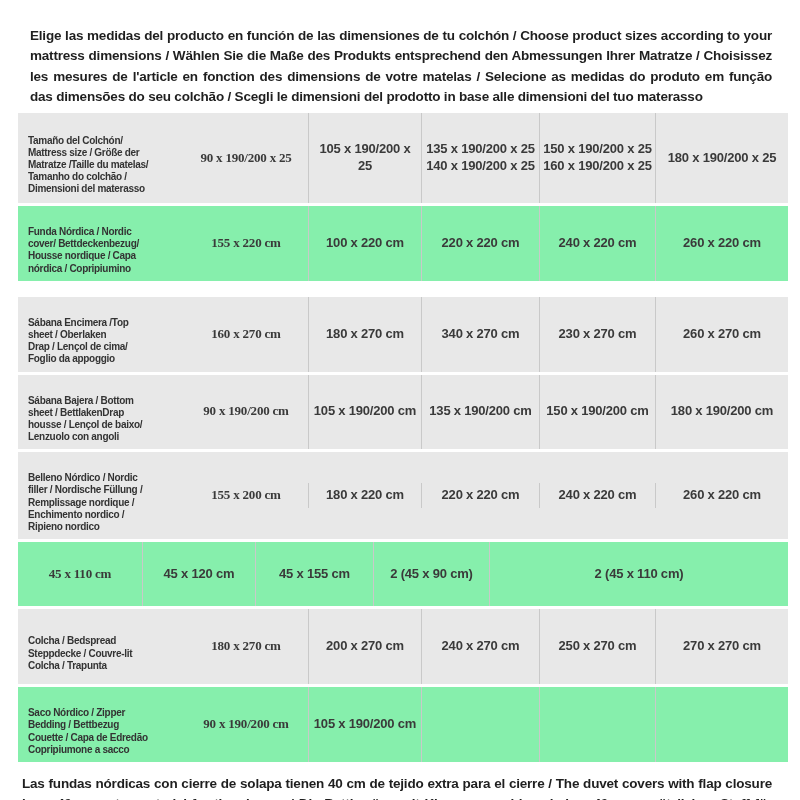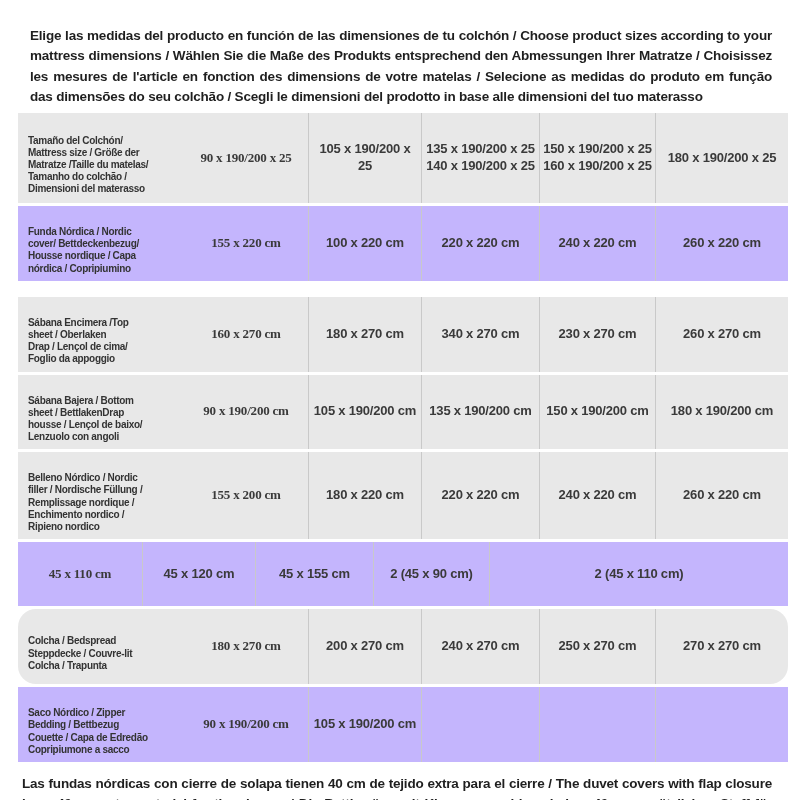--- a/index.html
+++ b/index.html
@@ -25,28 +25,28 @@
 
   .size-table {
     margin: 2px 12px 0 18px;
   }
   .trow {
     display: flex;
     align-items: stretch;
     background: #e8e8e8;
     margin-bottom: 3px;
   }
-  .trow.white { background: #c4b5fd; }
+  .trow.white { background: #86efac; }
   .h90 { min-height: 90px; }
   .h71 { min-height: 71px; }
   .h69 { min-height: 69px; margin-top: 16px; }
   .h72 { min-height: 72px; }
-  .h82 { min-height: 82px; }
+  .h82 { min-height: 82px; align-items: center; }
   .h64 { min-height: 64px; }
-  .h75 { min-height: 75px; border-radius: 18px; }
+  .h75 { min-height: 75px; }
   .h67 { min-height: 67px; }
 
   .cell-label {
     flex: 0 0 166px;
     padding: 20px 2px 6px 10px;
     display: flex;
     align-items: center;
     font-weight: bold;
     font-size: 10px;
     line-height: 1.22;

